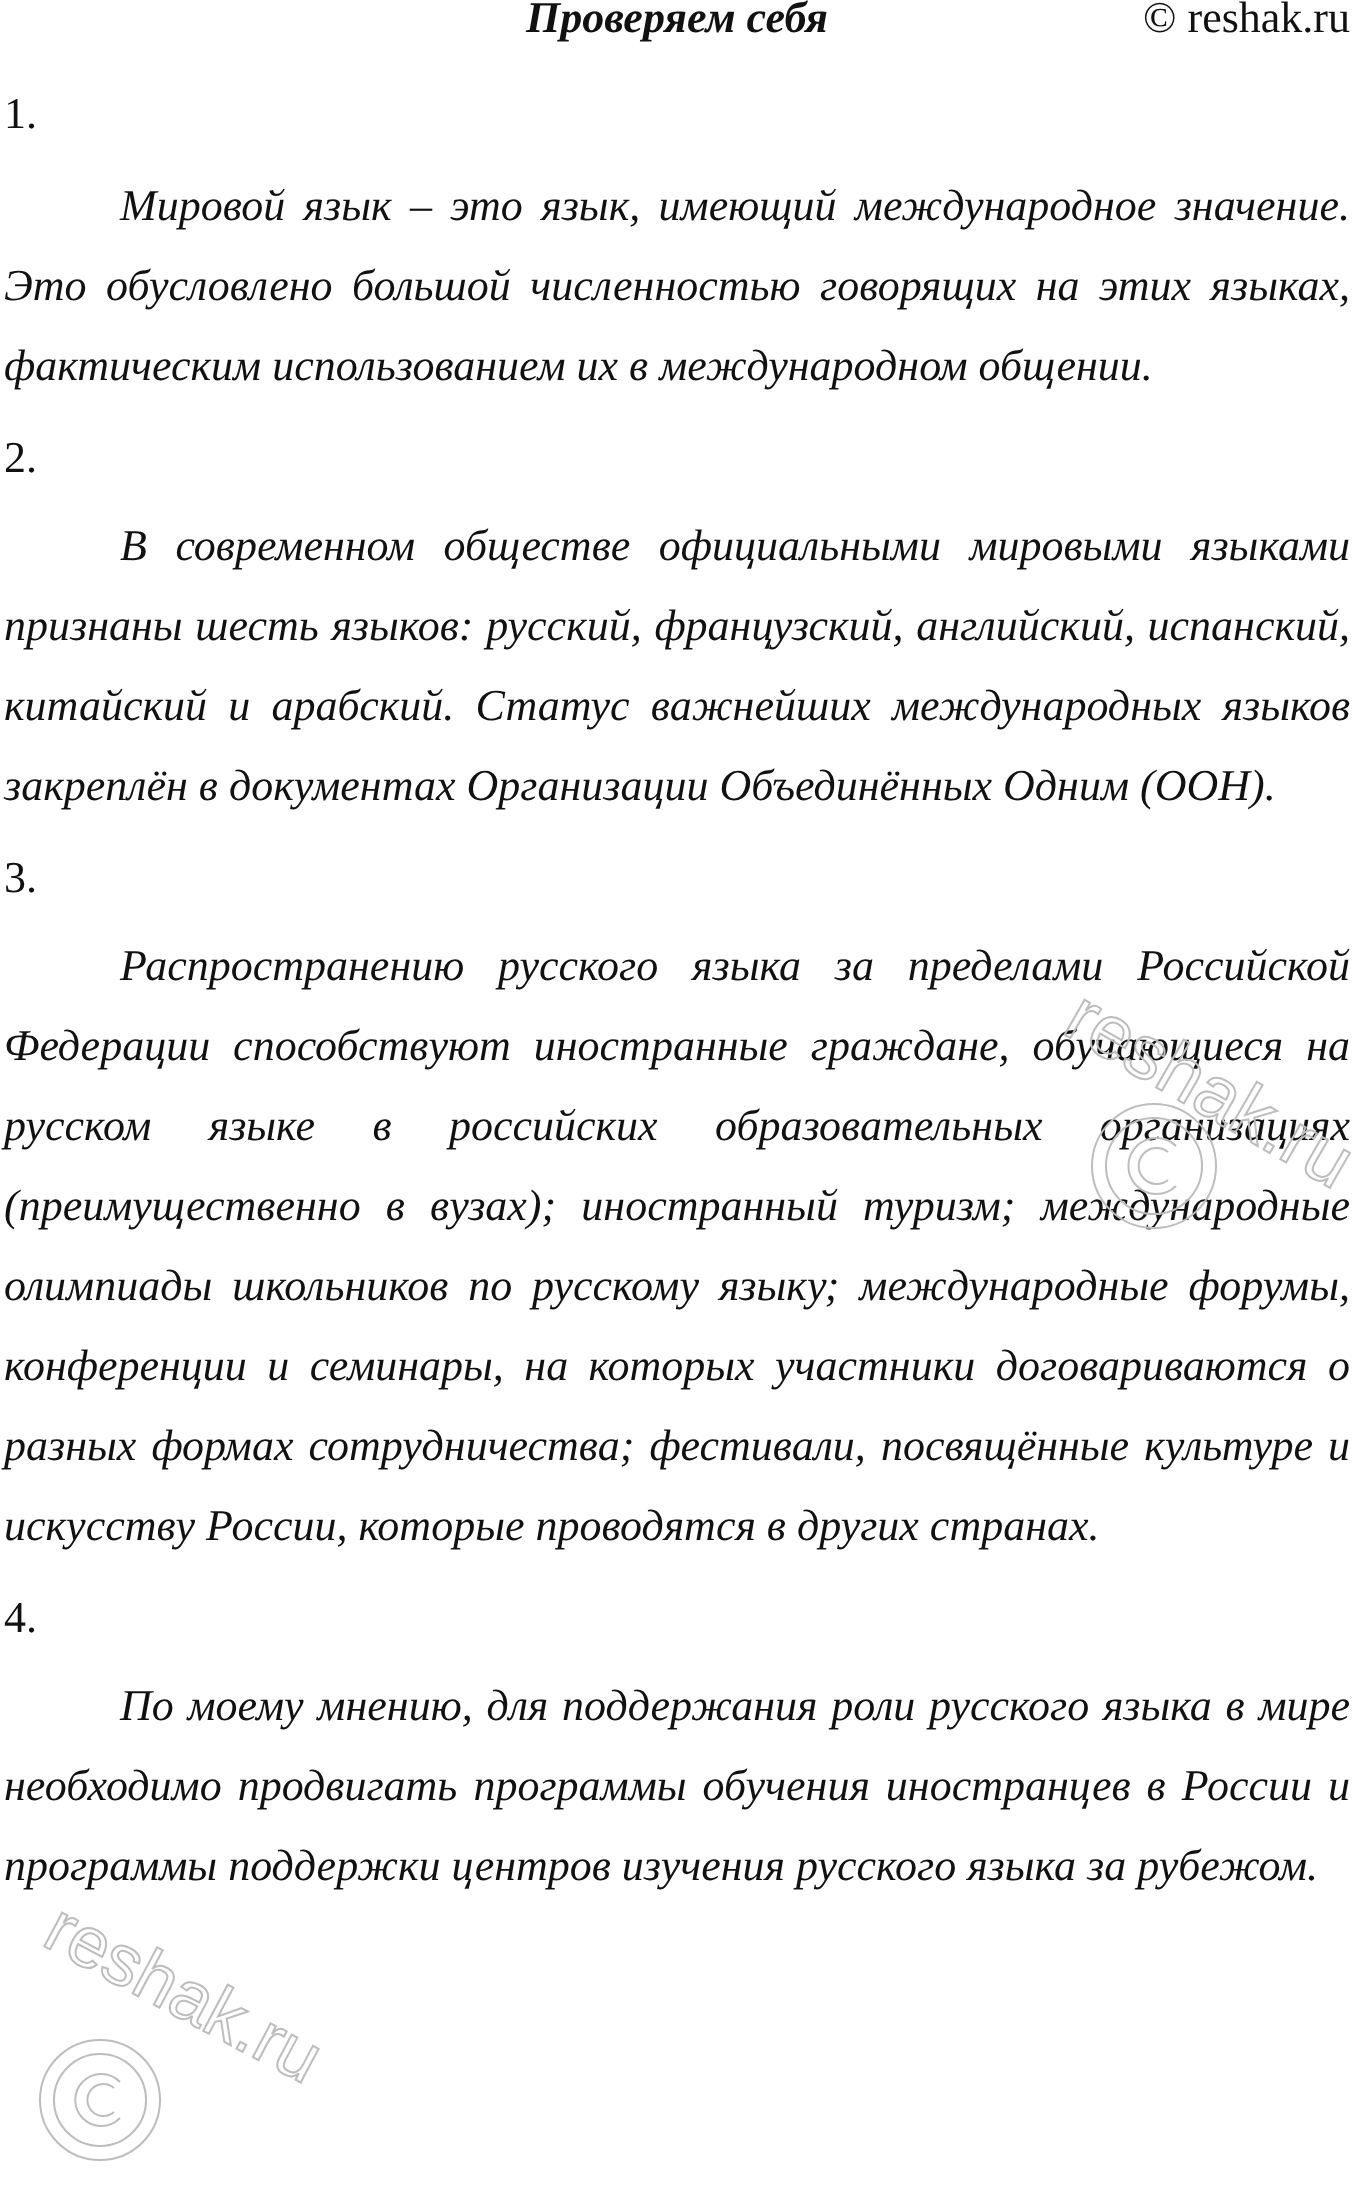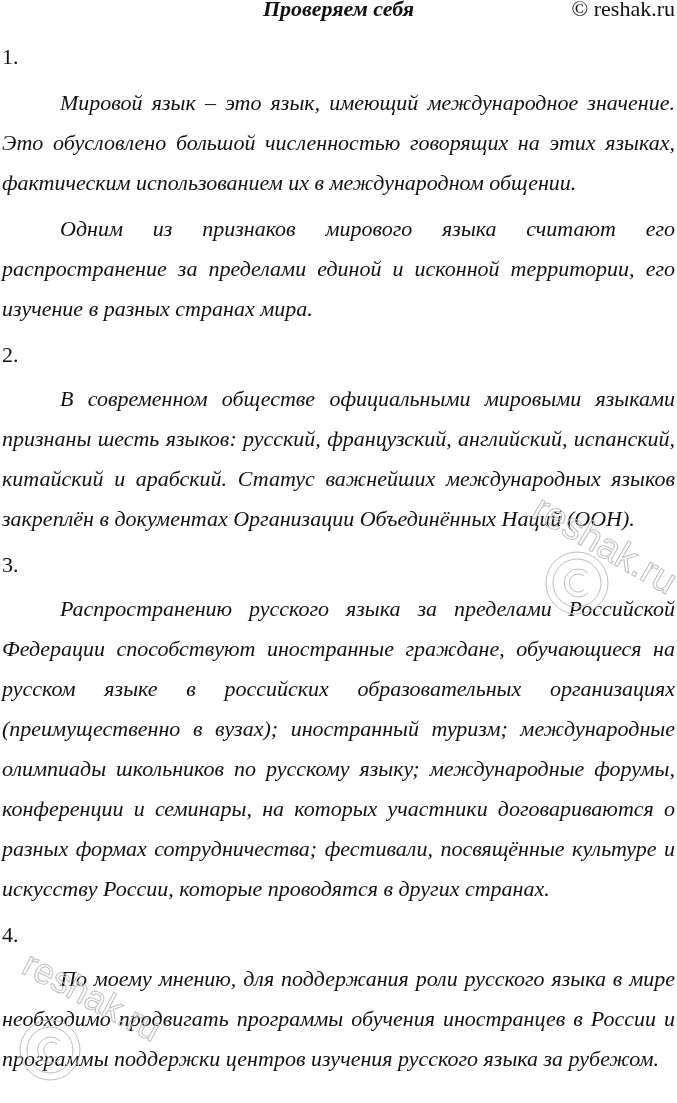--- a/index.html
+++ b/index.html
@@ -81,26 +81,25 @@
   <div class="header">
     <div class="header-title">Проверяем себя</div>
     <div class="header-copyright">© reshak.ru</div>
   </div>
 
   <div class="content">
 
     <div>
       <p class="num">1.</p>
       <p class="para">Мировой язык – это язык, имеющий международное значение. Это обусловлено большой численностью говорящих на этих языках, фактическим использованием их в международном общении.</p>
-      <p class="para">Одним из признаков мирового языка считают его распространение за пределами единой и исконной территории, его изучение в разных странах мира.</p>
     </div>
 
     <div>
       <p class="num">2.</p>
-      <p class="para tight">В современном обществе официальными мировыми языками признаны шесть языков: русский, французский, английский, испанский, китайский и арабский. Статус важнейших международных языков закреплён в документах Организации Объединённых Наций (ООН).</p>
+      <p class="para tight">В современном обществе официальными мировыми языками признаны шесть языков: русский, французский, английский, испанский, китайский и арабский. Статус важнейших международных языков закреплён в документах Организации Объединённых Одним (ООН).</p>
     </div>
 
     <div>
       <p class="num">3.</p>
       <p class="para tight">Распространению русского языка за пределами Российской Федерации способствуют иностранные граждане, обучающиеся на русском языке в российских образовательных организациях (преимущественно в вузах); иностранный туризм; международные олимпиады школьников по русскому языку; международные форумы, конференции и семинары, на которых участники договариваются о разных формах сотрудничества; фестивали, посвящённые культуре и искусству России, которые проводятся в других странах.</p>
     </div>
 
     <div>
       <p class="num">4.</p>
       <p class="para tight">По моему мнению, для поддержания роли русского языка в мире необходимо продвигать программы обучения иностранцев в России и программы поддержки центров изучения русского языка за рубежом.</p>

